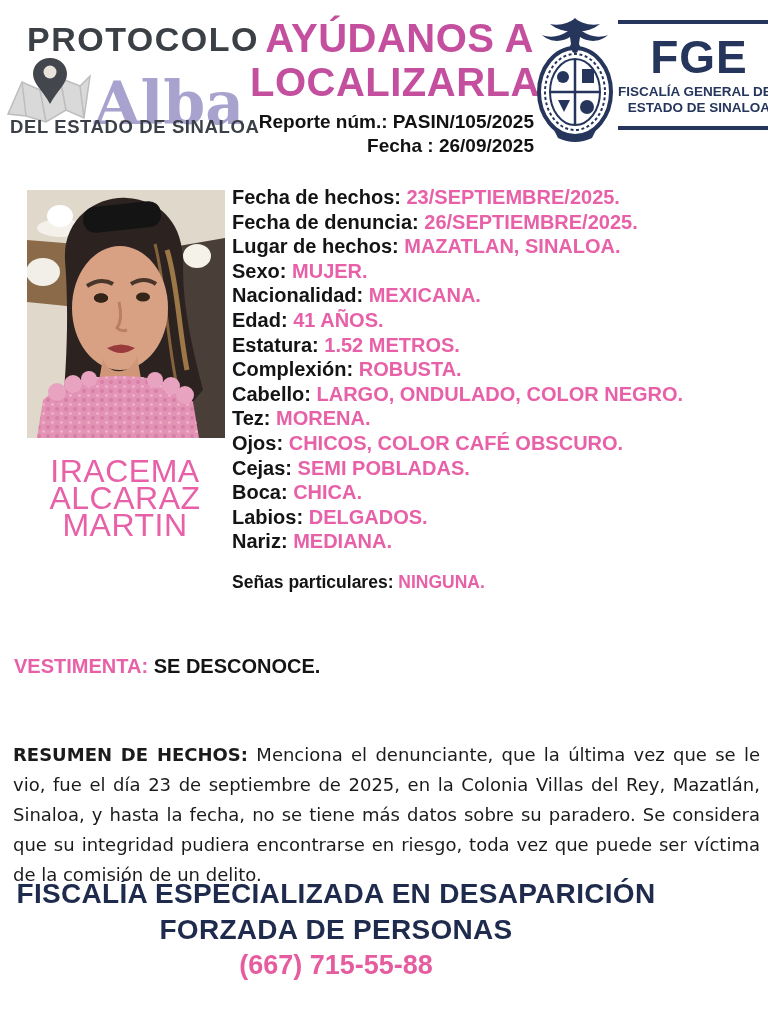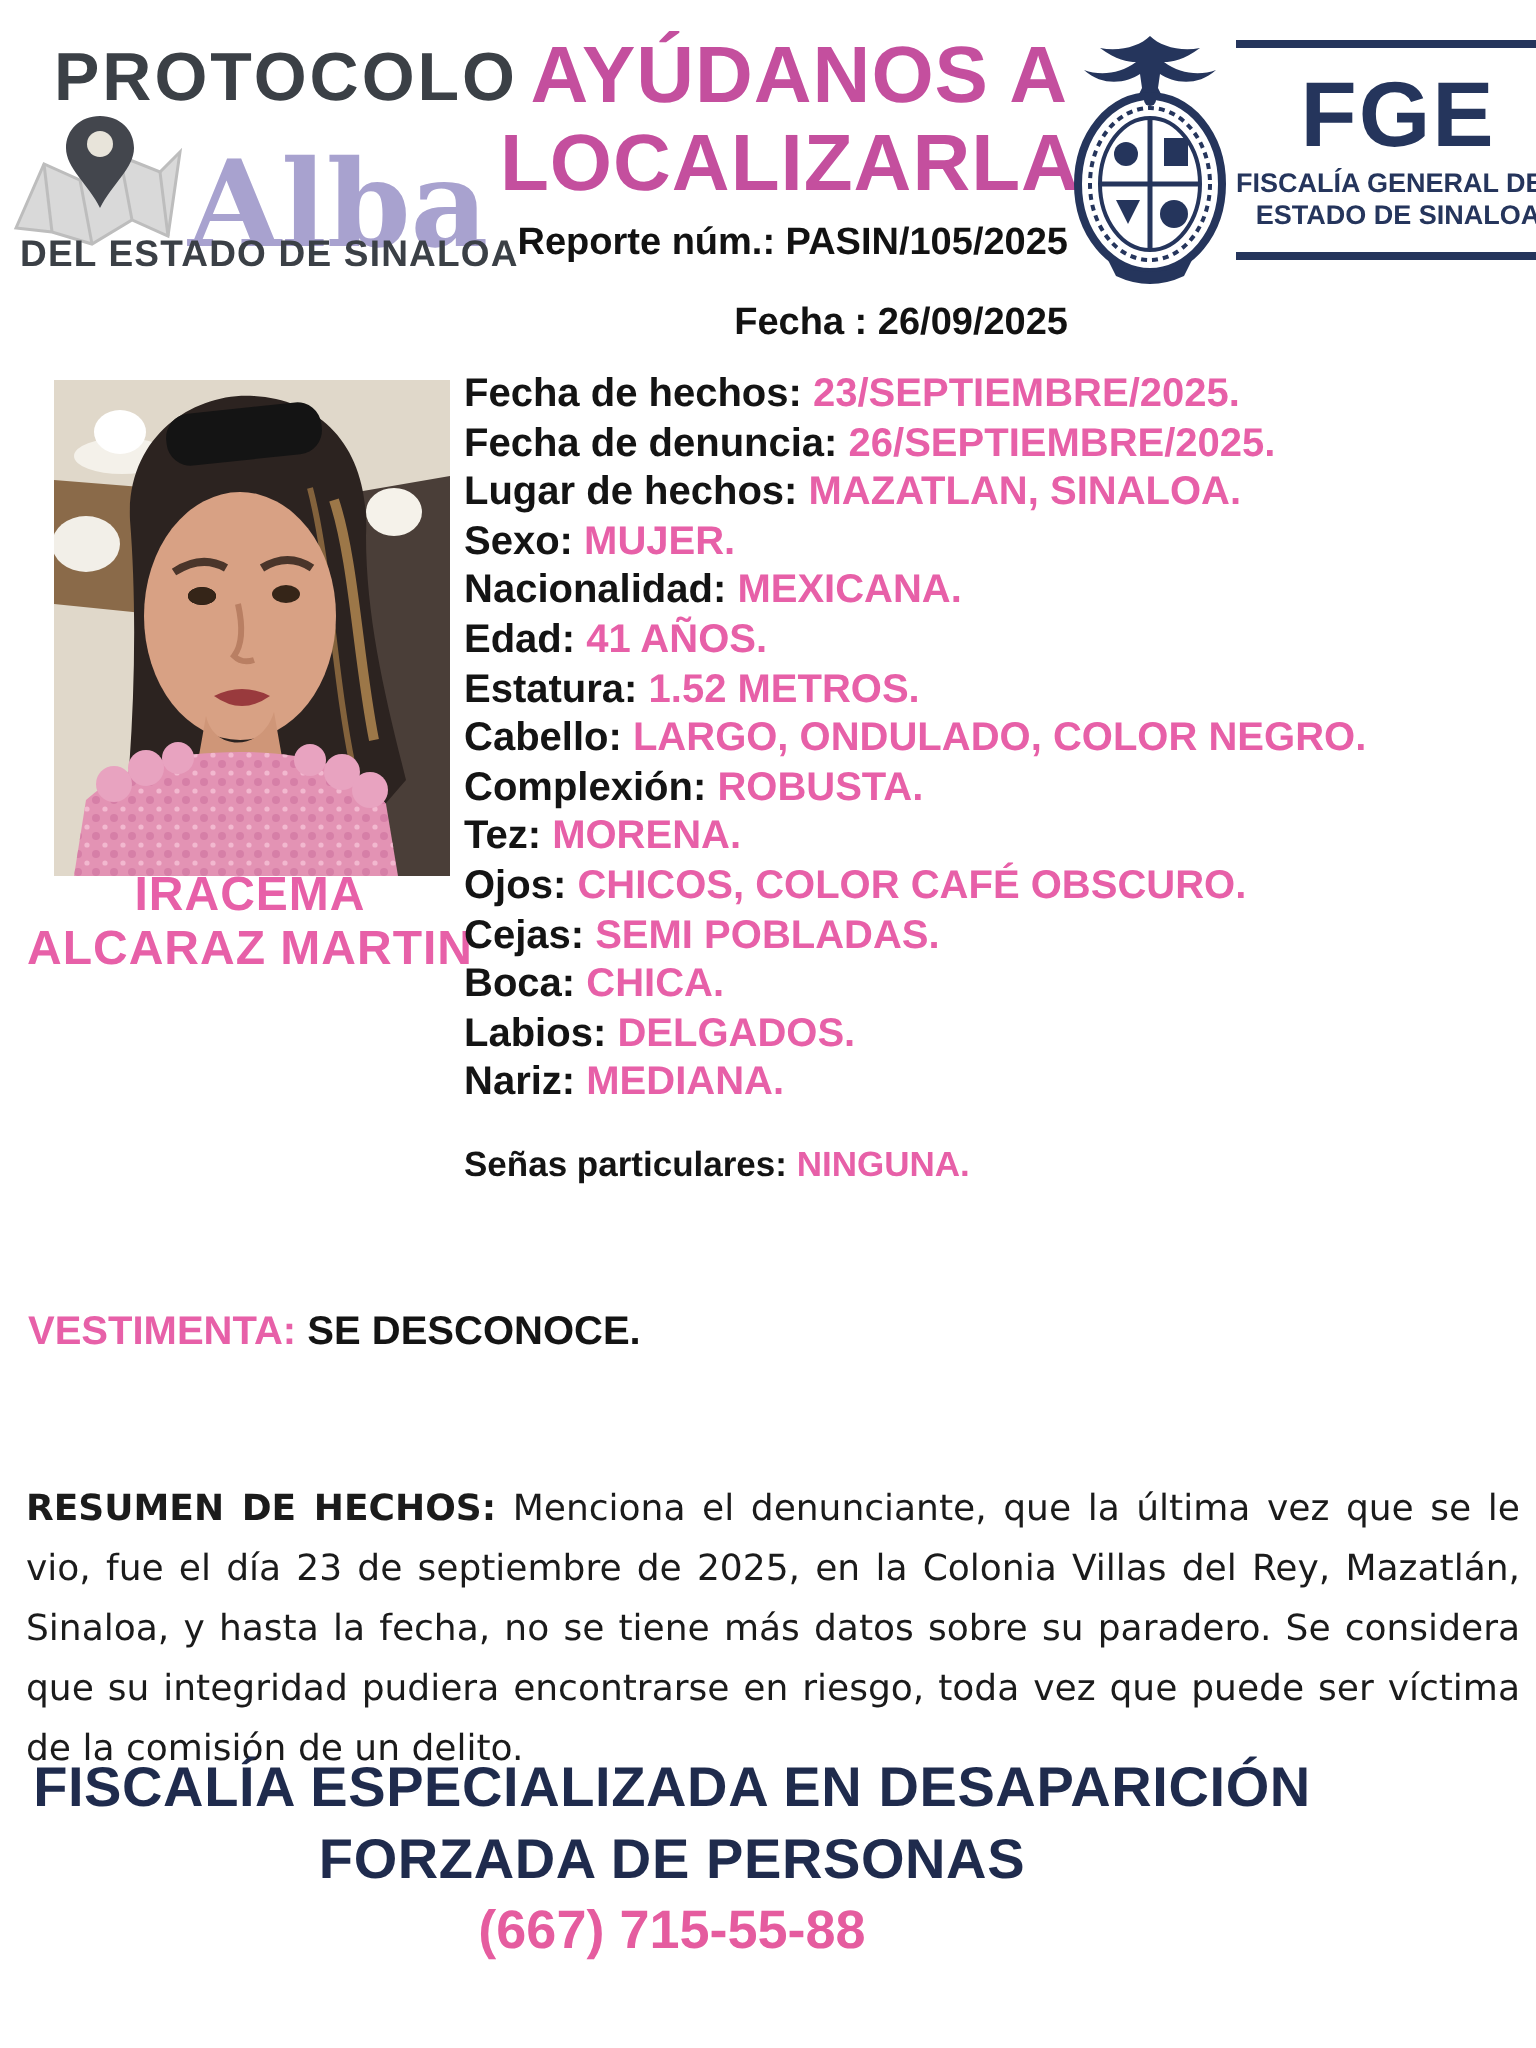--- a/index.html
+++ b/index.html
@@ -23,36 +23,36 @@
   }
   
   .banner{
     position:absolute;left:250px;top:16px;width:284px;text-align:right;
   }
   .banner-title{
     font-size:40px;line-height:44px;font-weight:bold;color:#c44f9e;
     letter-spacing:0.5px;
   }
   .banner-report{font-size:19px;font-weight:bold;color:#121212;margin-top:7px;}
-  .banner-date{font-size:19px;font-weight:bold;color:#121212;margin-top:18px;}
+  .banner-date{font-size:19px;font-weight:bold;color:#121212;margin-top:2px;}
   
   .fge{position:absolute;left:534px;top:14px;display:flex;}
   .fge-seal{width:82px;height:128px;}
   .fge-box{
     width:162px;margin-left:2px;margin-top:6px;
     border-top:4px solid #25355c;border-bottom:4px solid #25355c;
     text-align:center;height:110px;box-sizing:border-box;padding-top:10px;
   }
   .fge-acronym{font-size:46px;line-height:46px;font-weight:bold;color:#25355c;letter-spacing:1px;}
   .fge-org{font-size:13.5px;line-height:15.5px;font-weight:bold;color:#25355c;margin-top:4px;}
   
   .photo{position:absolute;left:27px;top:190px;width:198px;height:248px;}
   .person-name{
-    position:absolute;left:6px;top:434px;width:238px;text-align:center;
-    font-size:24px;line-height:27px;font-weight:bold;color:#e760a8;letter-spacing:0.5px;
+    position:absolute;left:6px;top:458px;width:238px;text-align:center;
+    font-size:32px;line-height:27px;font-weight:normal;color:#e760a8;letter-spacing:0.5px;
   }
   .fields{position:absolute;left:232px;top:185px;width:532px;}
   .field-row{font-size:20px;line-height:24.6px;font-weight:bold;white-space:nowrap;}
   .field-label{color:#141414;}
   .field-value{color:#e760a8;}
   .senas-row{
     position:absolute;left:232px;top:572px;font-size:17.5px;font-weight:bold;white-space:nowrap;
   }
   .vestimenta-row{
     position:absolute;left:14px;top:655px;font-size:20px;font-weight:bold;white-space:nowrap;
@@ -175,22 +175,22 @@
   </div>
 
   <div class="fields">
     <div class="field-row"><span class="field-label">Fecha de hechos:</span> <span class="field-value">23/SEPTIEMBRE/2025.</span></div>
     <div class="field-row"><span class="field-label">Fecha de denuncia:</span> <span class="field-value">26/SEPTIEMBRE/2025.</span></div>
     <div class="field-row"><span class="field-label">Lugar de hechos:</span> <span class="field-value">MAZATLAN, SINALOA.</span></div>
     <div class="field-row"><span class="field-label">Sexo:</span> <span class="field-value">MUJER.</span></div>
     <div class="field-row"><span class="field-label">Nacionalidad:</span> <span class="field-value">MEXICANA.</span></div>
     <div class="field-row"><span class="field-label">Edad:</span> <span class="field-value">41 AÑOS.</span></div>
     <div class="field-row"><span class="field-label">Estatura:</span> <span class="field-value">1.52 METROS.</span></div>
+    <div class="field-row"><span class="field-label">Complexión:</span> <span class="field-value">ROBUSTA.</span></div>
     <div class="field-row"><span class="field-label">Cabello:</span> <span class="field-value">LARGO, ONDULADO, COLOR NEGRO.</span></div>
-    <div class="field-row"><span class="field-label">Complexión:</span> <span class="field-value">ROBUSTA.</span></div>
     <div class="field-row"><span class="field-label">Tez:</span> <span class="field-value">MORENA.</span></div>
     <div class="field-row"><span class="field-label">Ojos:</span> <span class="field-value">CHICOS, COLOR CAFÉ OBSCURO.</span></div>
     <div class="field-row"><span class="field-label">Cejas:</span> <span class="field-value">SEMI POBLADAS.</span></div>
     <div class="field-row"><span class="field-label">Boca:</span> <span class="field-value">CHICA.</span></div>
     <div class="field-row"><span class="field-label">Labios:</span> <span class="field-value">DELGADOS.</span></div>
     <div class="field-row"><span class="field-label">Nariz:</span> <span class="field-value">MEDIANA.</span></div>
   </div>
 
   <div class="senas-row">
     <span class="field-label">Señas particulares:</span>

